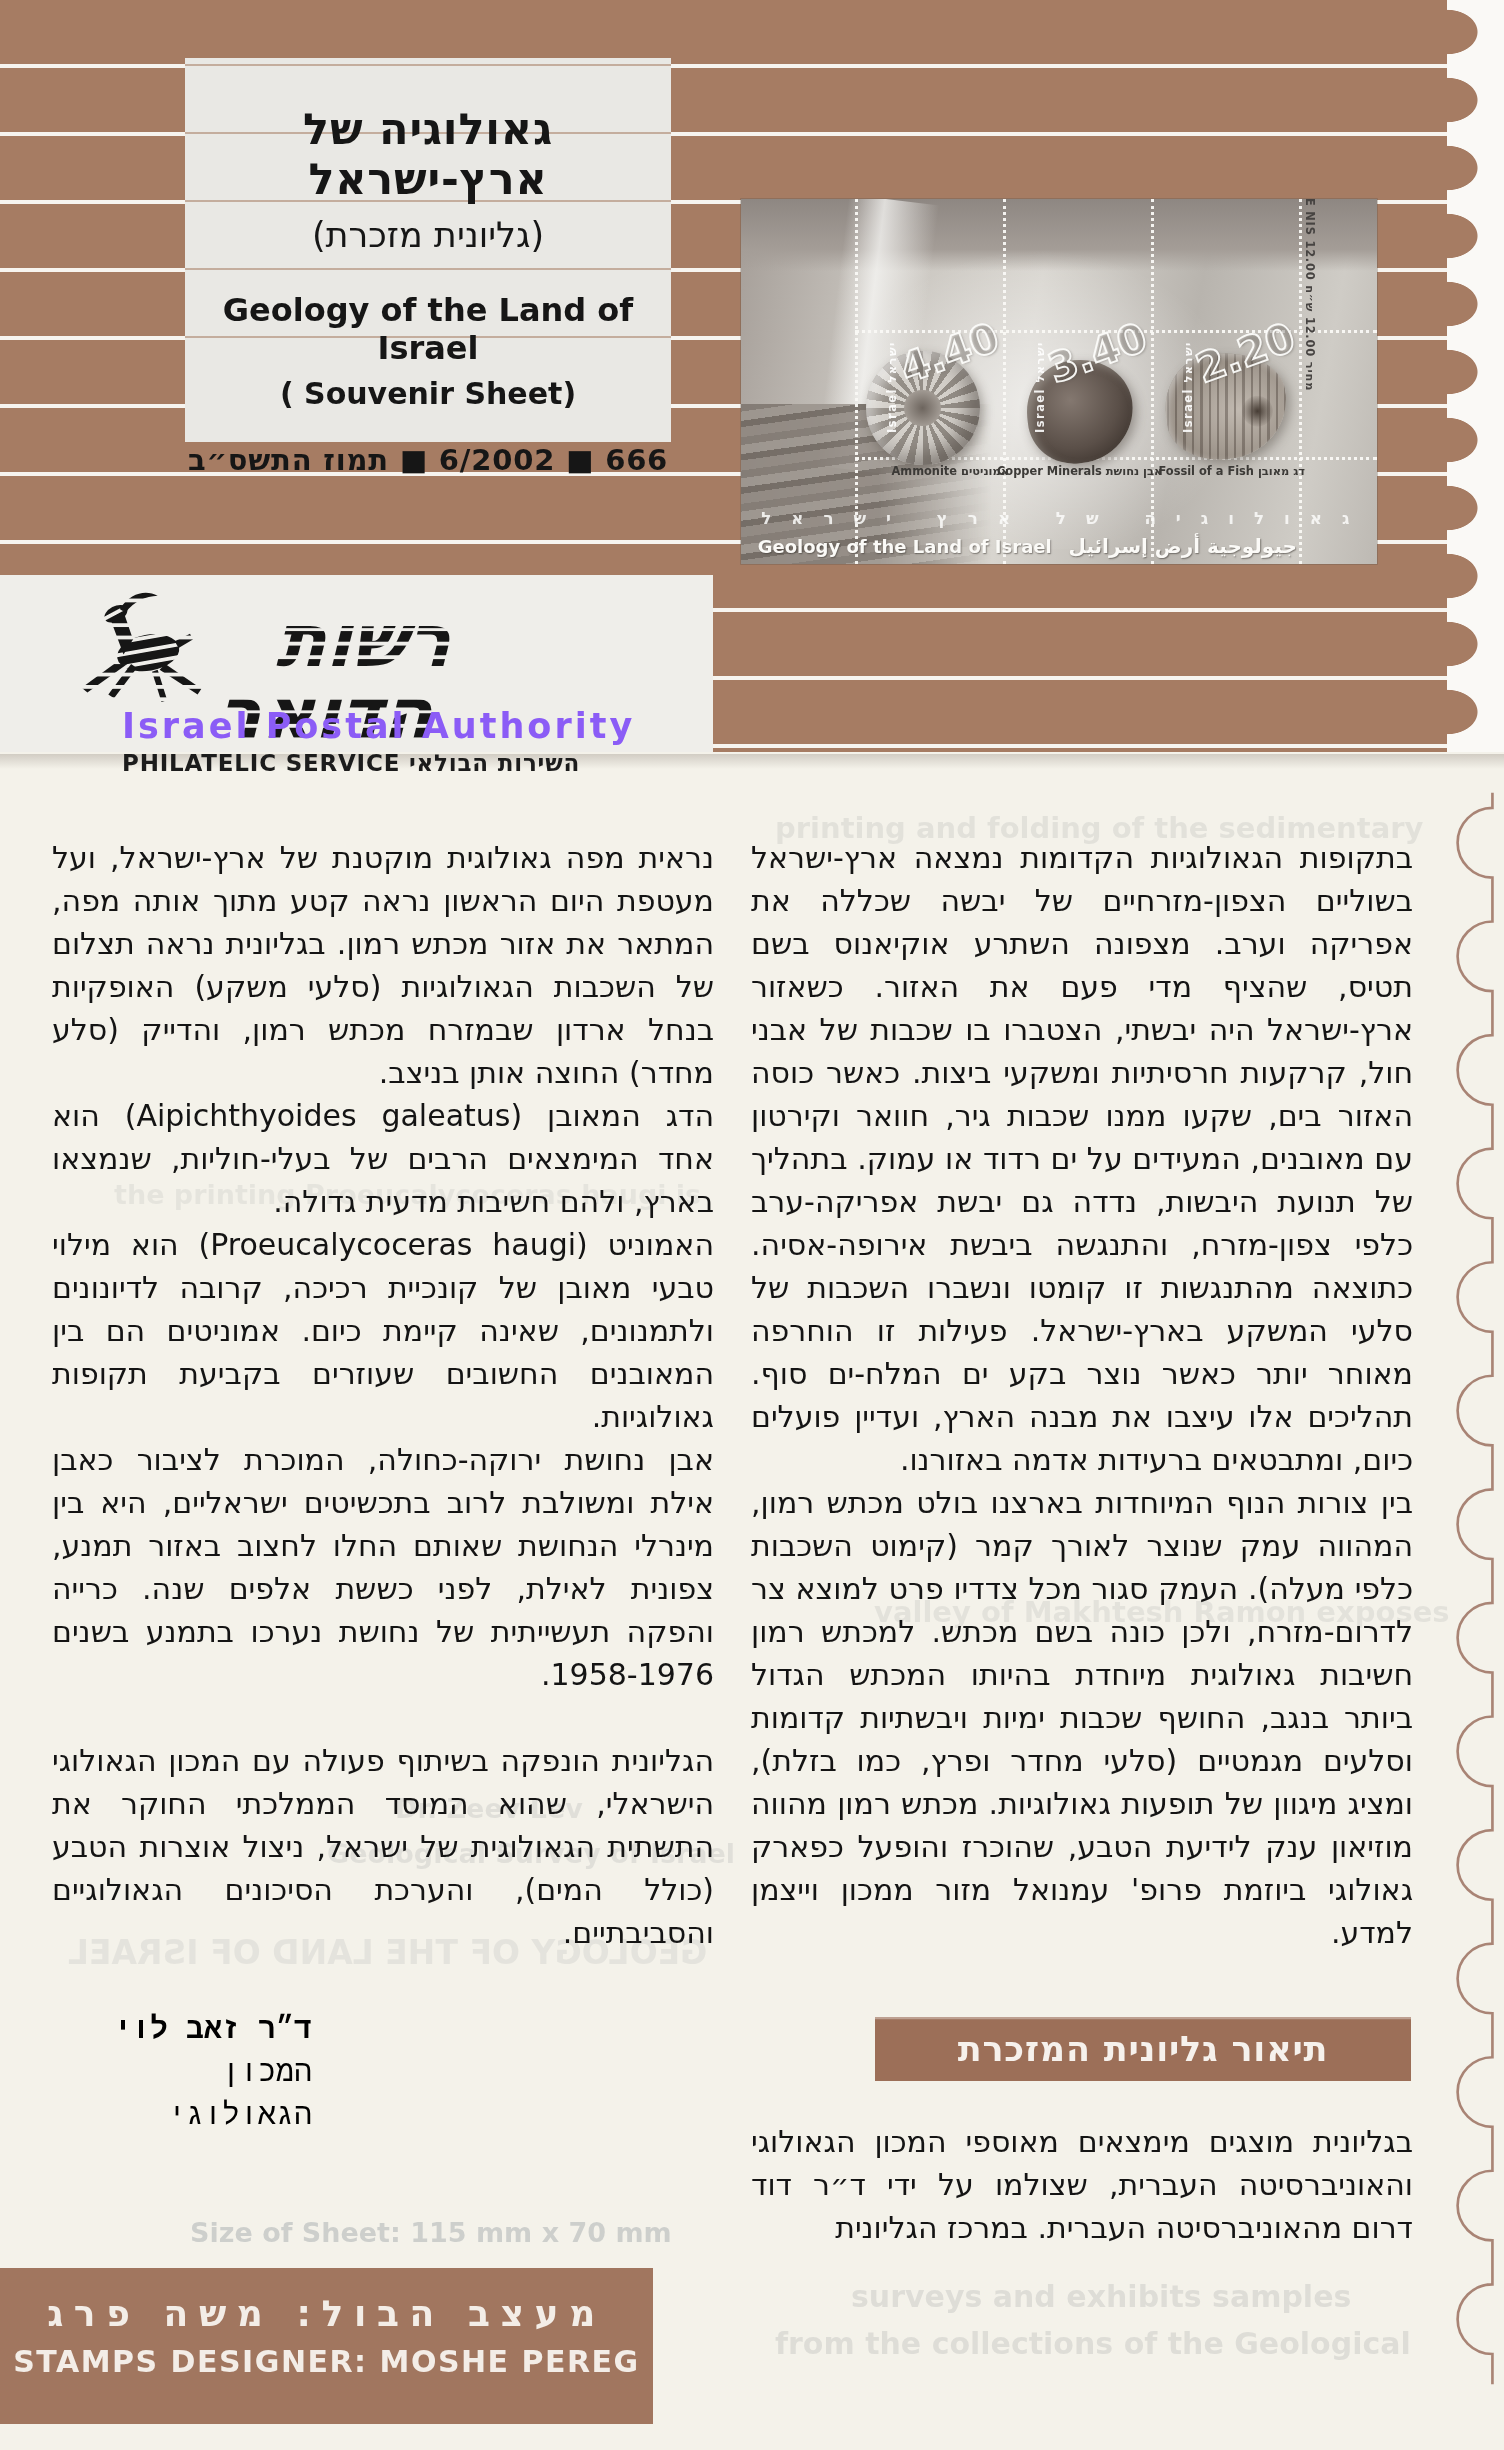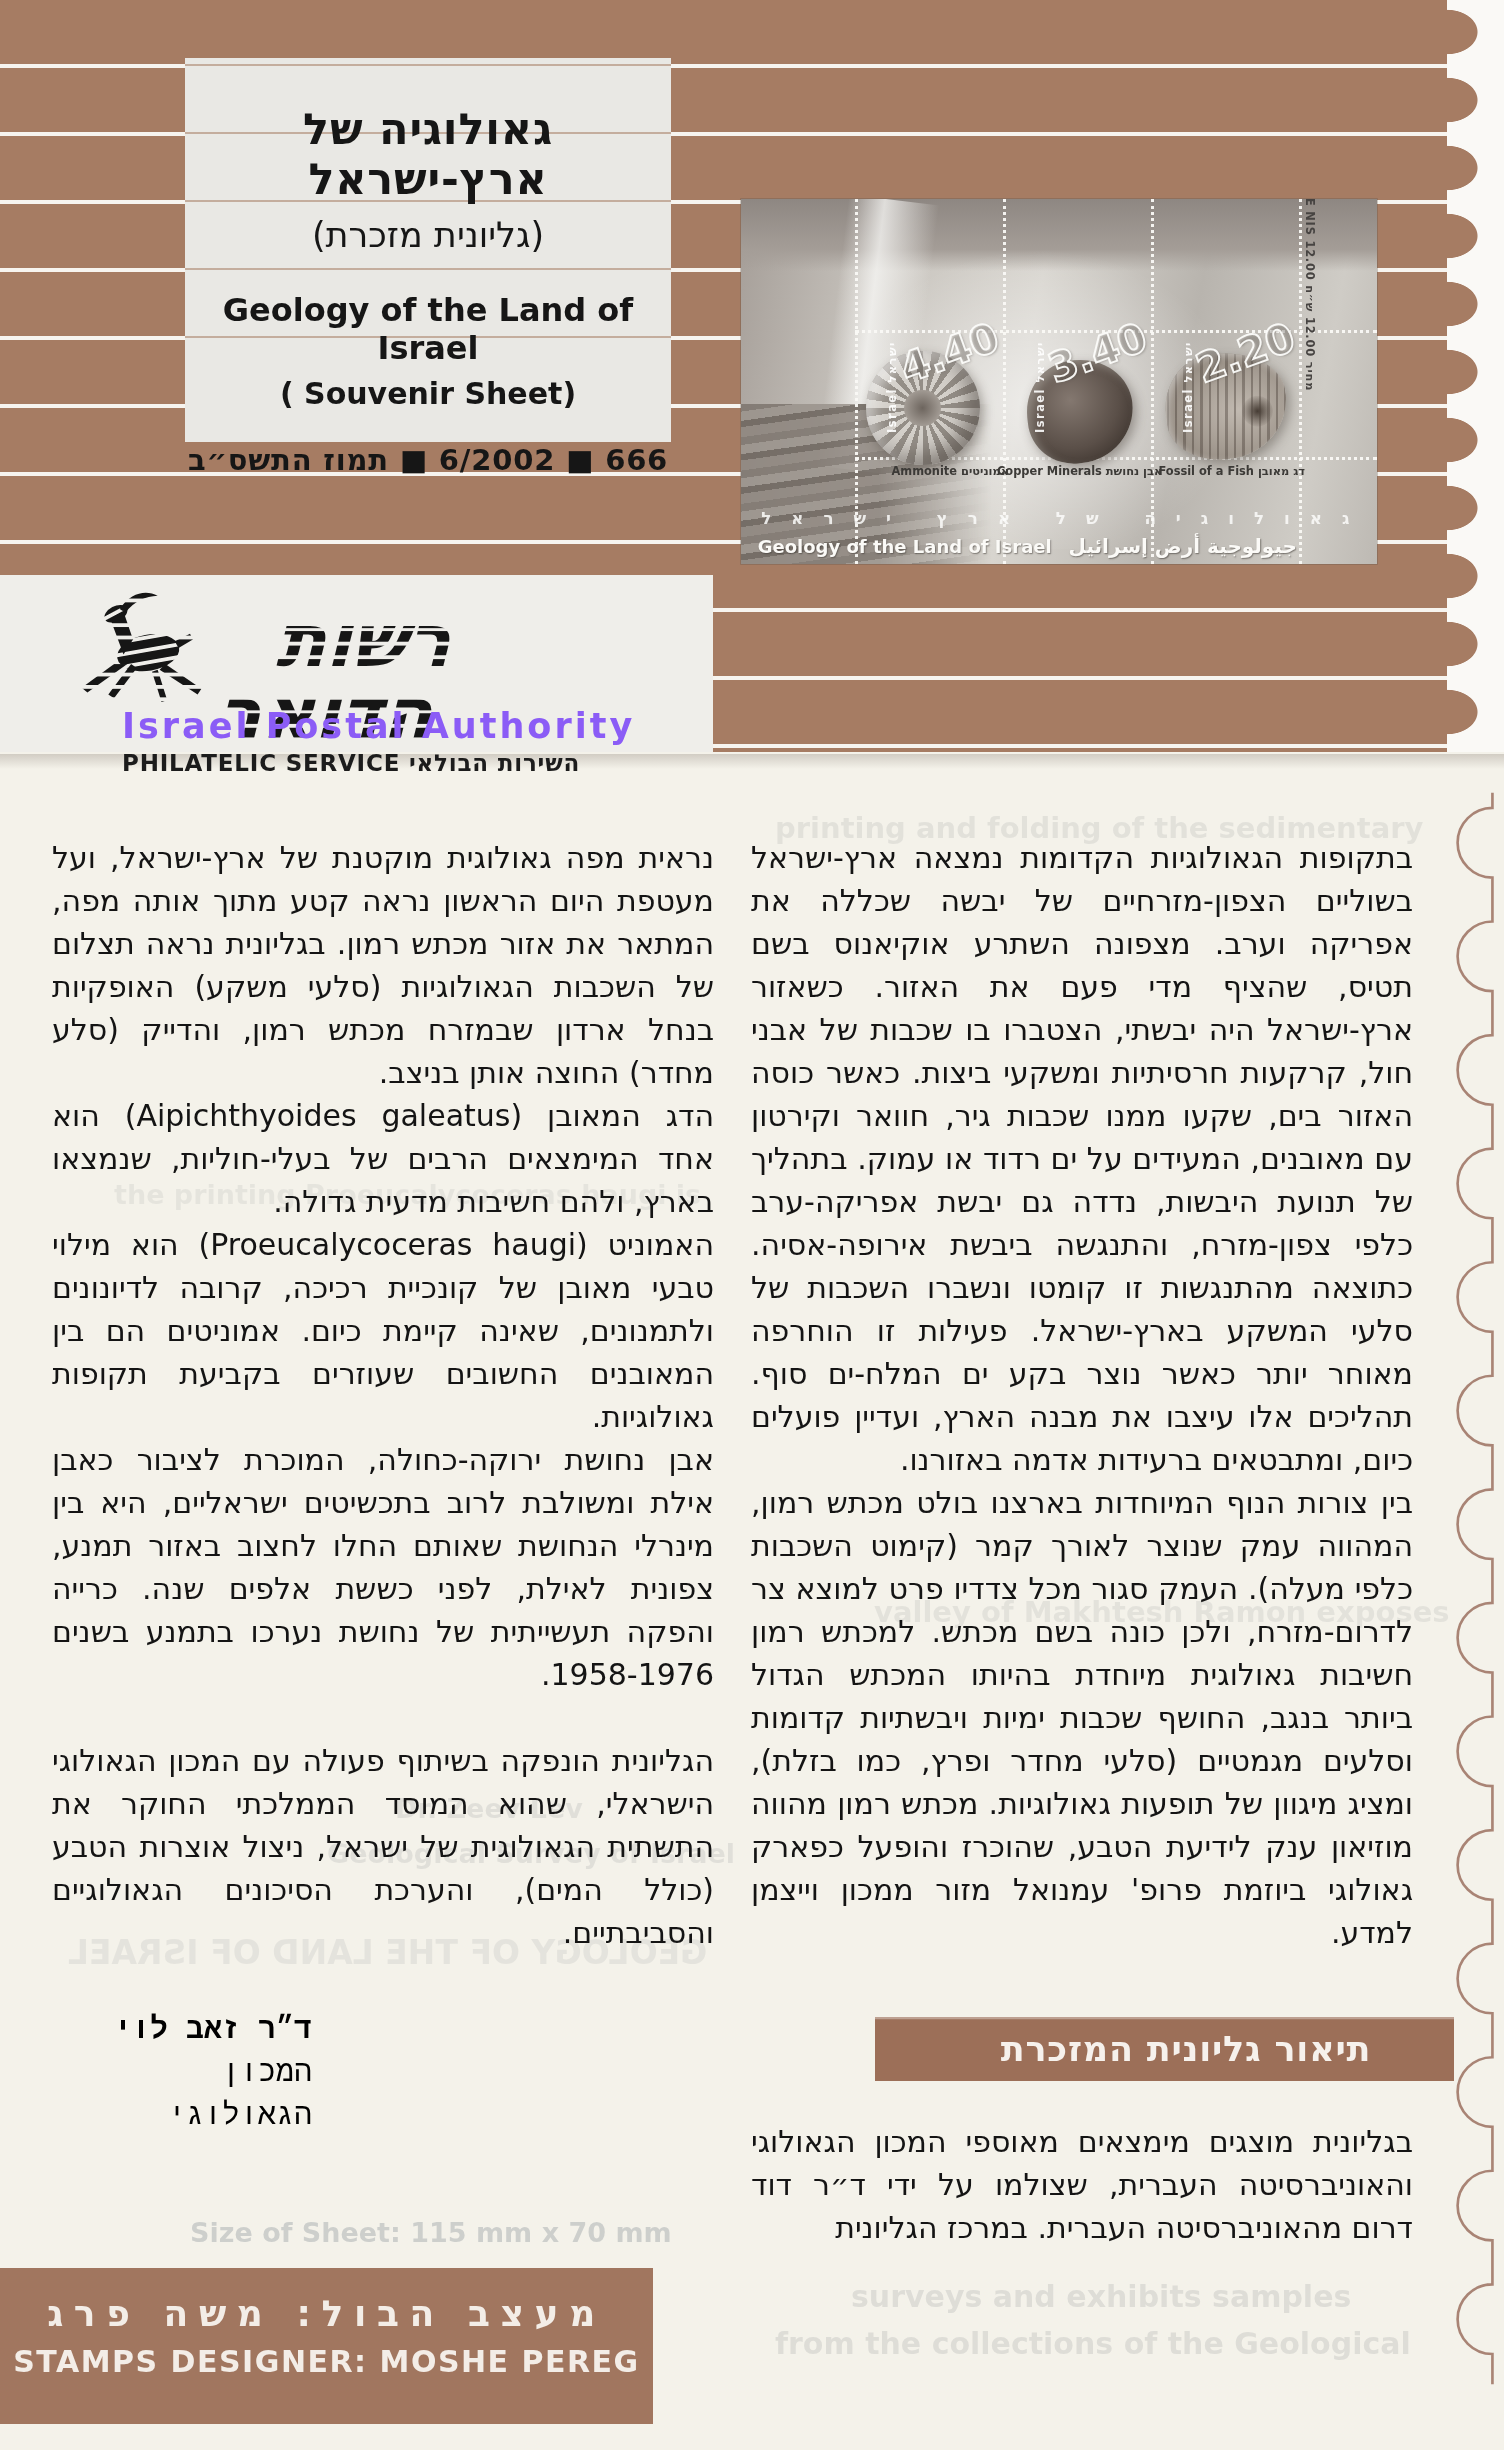--- a/index.html
+++ b/index.html
@@ -94,21 +94,21 @@
   .col p{margin:0;}
   .col-left{left:52px;}
   .col-right{left:751px;}
   .gap-before{margin-top:43px !important;}
   .signature{position:absolute;left:84px;top:2009px;width:228px;direction:rtl;text-align:right;z-index:4;
     font-size:30px;line-height:43px;color:#000000;font-family:Liberation Mono, monospace;}
   .sig-name{font-weight:700;}
   .section-header{position:absolute;left:875px;top:2017px;width:536px;height:64px;z-index:4;
     background:#9c6f58;color:#f6f1ec;font-size:35px;font-weight:700;direction:rtl;
     display:flex;align-items:center;justify-content:center;letter-spacing:0.8px;
-    box-shadow:inset 0 2.3px 0 rgba(255,255,255,.35);padding-left:43px;}
+    box-shadow:inset 0 2.3px 0 rgba(255,255,255,.35);}
   .right-after{position:absolute;left:751px;top:2120px;width:662px;direction:rtl;text-align:justify;
     font-size:30px;line-height:43px;color:#141414;z-index:4;}
 
   
   .designer-box{position:absolute;left:0;top:2268px;width:653px;height:156px;background:#a1765f;z-index:4;
     color:#f3ede7;text-align:center;}
   .designer-he{margin-top:25px;font-size:36px;font-weight:700;letter-spacing:10.6px;direction:rtl;}
   .designer-en{margin-top:10px;font-size:30px;font-weight:700;letter-spacing:1.5px;}
 
   

